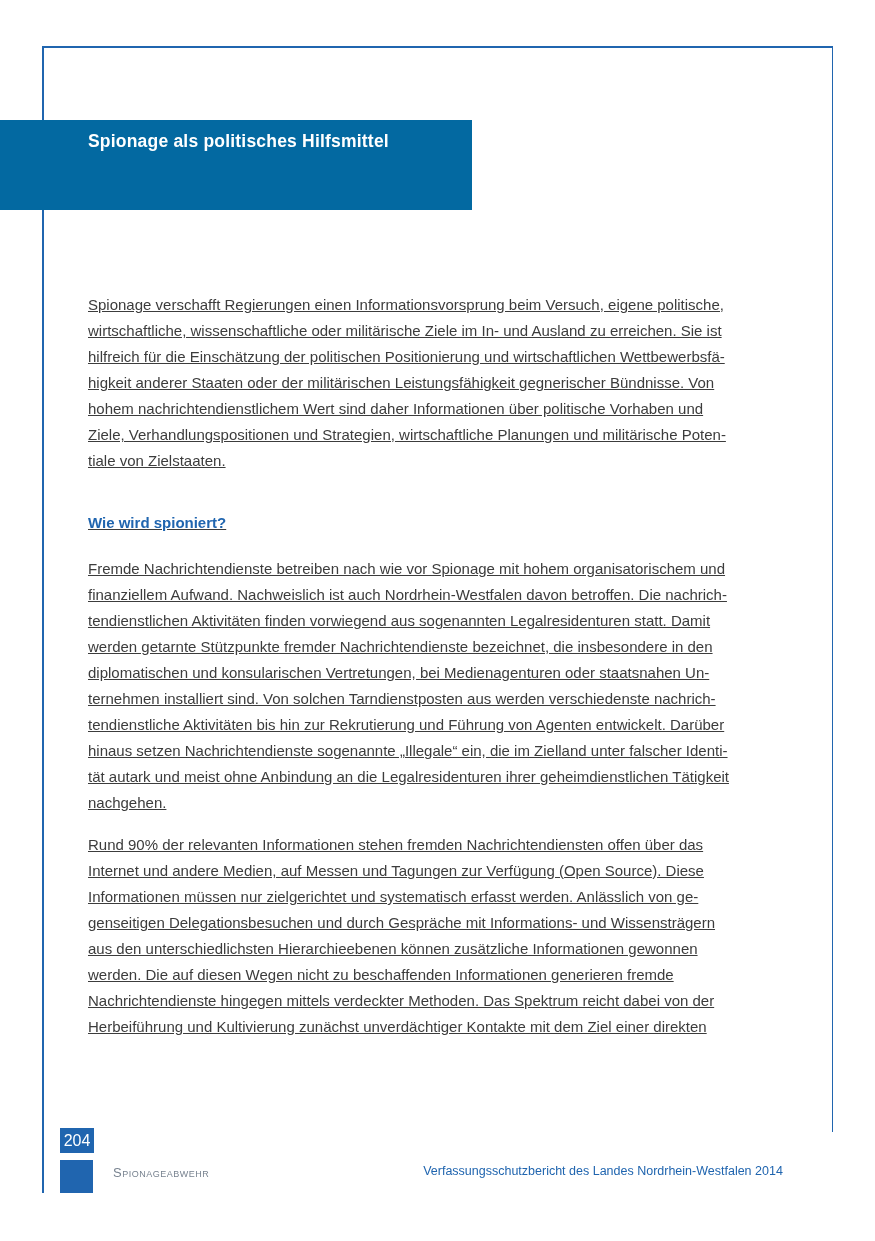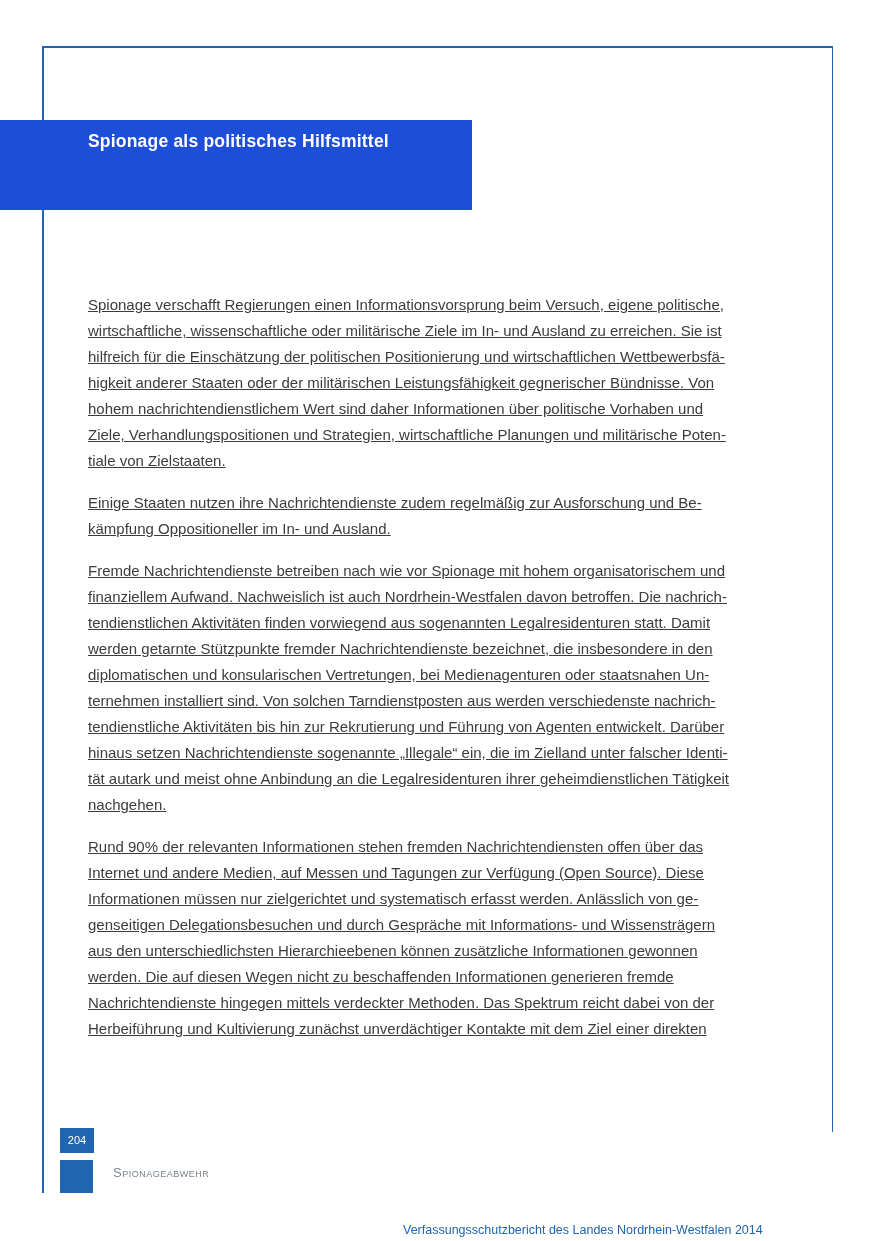--- a/index.html
+++ b/index.html
@@ -33,21 +33,21 @@
     position: absolute;
     left: 831.5px; top: 46px;
     width: 1.5px; height: 1086px;
     background: #2065af;
   }
   
   .banner {
     position: absolute;
     left: 0; top: 120px;
     width: 472px; height: 90px;
-    background: #1d4ed8;
+    background: #0369a1;
     z-index: 2;
   }
   .banner-title {
     padding: 11px 0 0 88px;
     color: #ffffff;
     font-size: 17.5px;
     font-weight: bold;
     letter-spacing: 0.2px;
   }
   
@@ -70,21 +70,21 @@
     font-size: 15px;
     margin: 36px 0 20px 0;
   }
   
   .pagenum {
     position: absolute;
     left: 60px; top: 1128px;
     width: 34px; height: 25px;
     background: #2065af;
     color: #ffffff;
-    font-size: 11px;
+    font-size: 16px;
     line-height: 25px;
     text-align: center;
   }
   .chapter {
     position: absolute;
     left: 113px; top: 1128px;
     height: 25px;
     line-height: 25px;
     font-variant: small-caps;
     font-size: 13px;
@@ -93,23 +93,23 @@
     margin-top: 32px;
   }
   .ornament {
     position: absolute;
     left: 60px; top: 1160px;
     width: 33px; height: 33px;
     background: #2065af;
   }
   .report-title {
     position: absolute;
-    left: 403px; top: 1223px;
+    left: 403px; top: 1164px;
     width: 400px;
-    text-align: left;
+    text-align: center;
     color: #2065af;
     font-size: 12.5px;
   }
 </style>
 </head>
 <body>
 
 <div class="page">
 
   <div class="frame-top"></div>
@@ -121,22 +121,21 @@
   </div>
 
   <div class="content">
     <div class="para">Spionage verschafft Regierungen einen Informationsvorsprung beim Versuch, eigene politische,
 wirtschaftliche, wissenschaftliche oder militärische Ziele im In- und Ausland zu erreichen. Sie ist
 hilfreich für die Einschätzung der politischen Positionierung und wirtschaftlichen Wettbewerbsfä-
 higkeit anderer Staaten oder der militärischen Leistungsfähigkeit gegnerischer Bündnisse. Von
 hohem nachrichtendienstlichem Wert sind daher Informationen über politische Vorhaben und
 Ziele, Verhandlungspositionen und Strategien, wirtschaftliche Planungen und militärische Poten-
 tiale von Zielstaaten.</div>
-    <div class="para">Einige Staaten nutzen ihre Nachrichtendienste zudem regelmäßig zur Ausforschung und Be-
-kämpfung Oppositioneller im In- und Ausland.</div>
+    <div class="subheading">Wie wird spioniert?</div>
     <div class="para">Fremde Nachrichtendienste betreiben nach wie vor Spionage mit hohem organisatorischem und
 finanziellem Aufwand. Nachweislich ist auch Nordrhein-Westfalen davon betroffen. Die nachrich-
 tendienstlichen Aktivitäten finden vorwiegend aus sogenannten Legalresidenturen statt. Damit
 werden getarnte Stützpunkte fremder Nachrichtendienste bezeichnet, die insbesondere in den
 diplomatischen und konsularischen Vertretungen, bei Medienagenturen oder staatsnahen Un-
 ternehmen installiert sind. Von solchen Tarndienstposten aus werden verschiedenste nachrich-
 tendienstliche Aktivitäten bis hin zur Rekrutierung und Führung von Agenten entwickelt. Darüber
 hinaus setzen Nachrichtendienste sogenannte „Illegale“ ein, die im Zielland unter falscher Identi-
 tät autark und meist ohne Anbindung an die Legalresidenturen ihrer geheimdienstlichen Tätigkeit
 nachgehen.</div>

